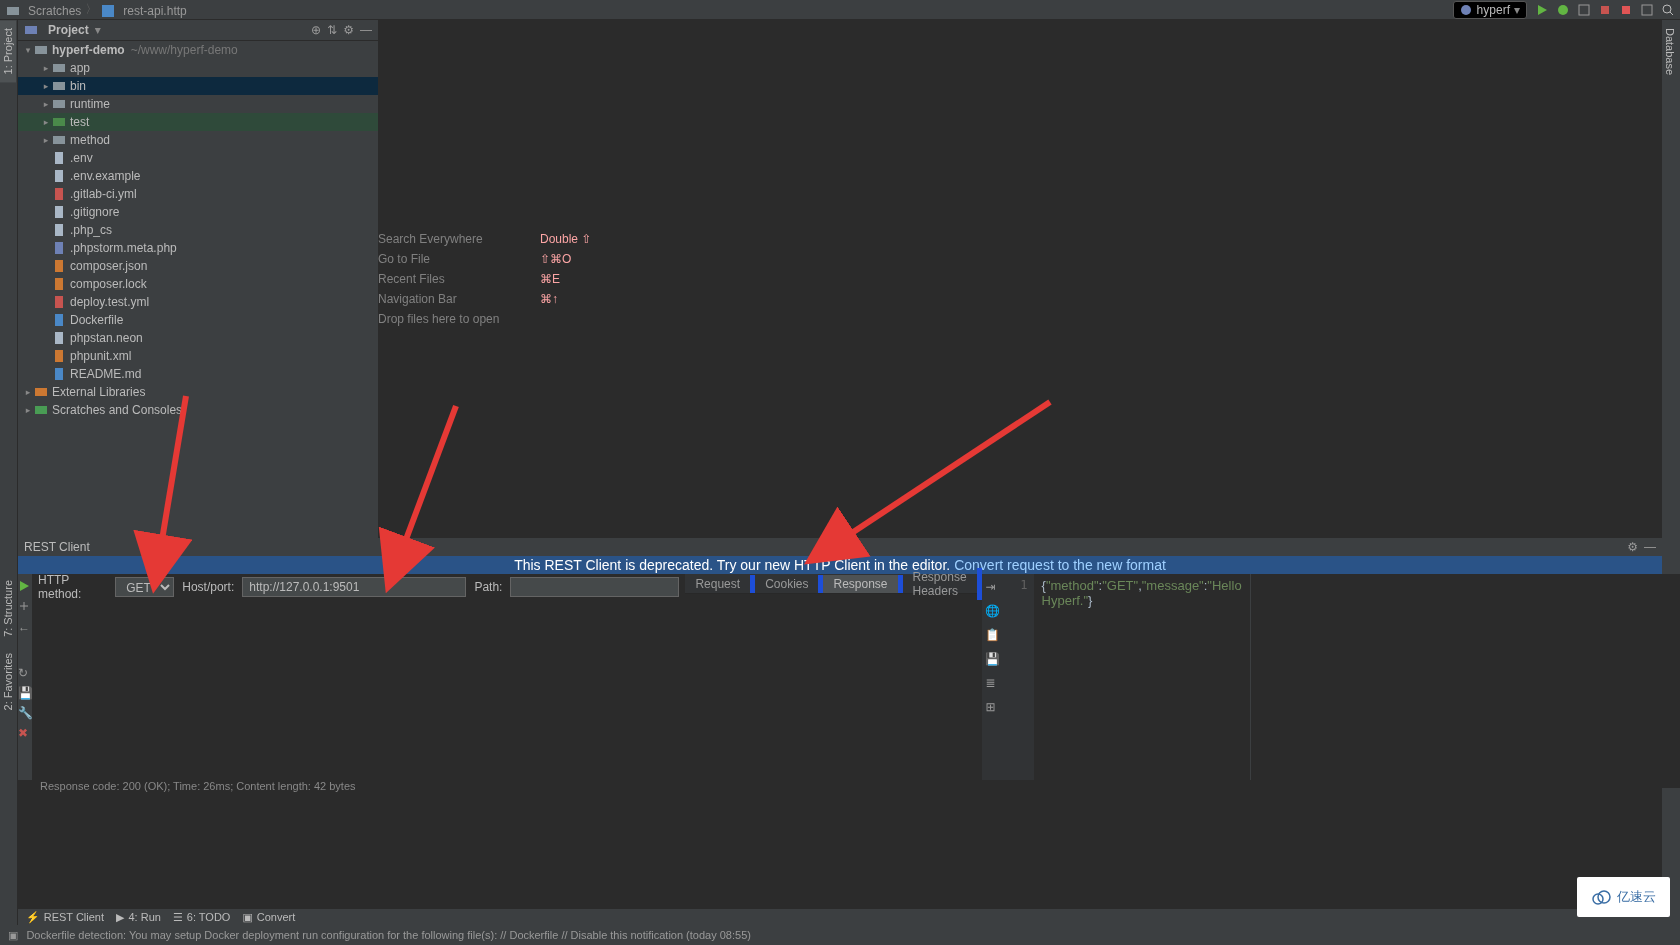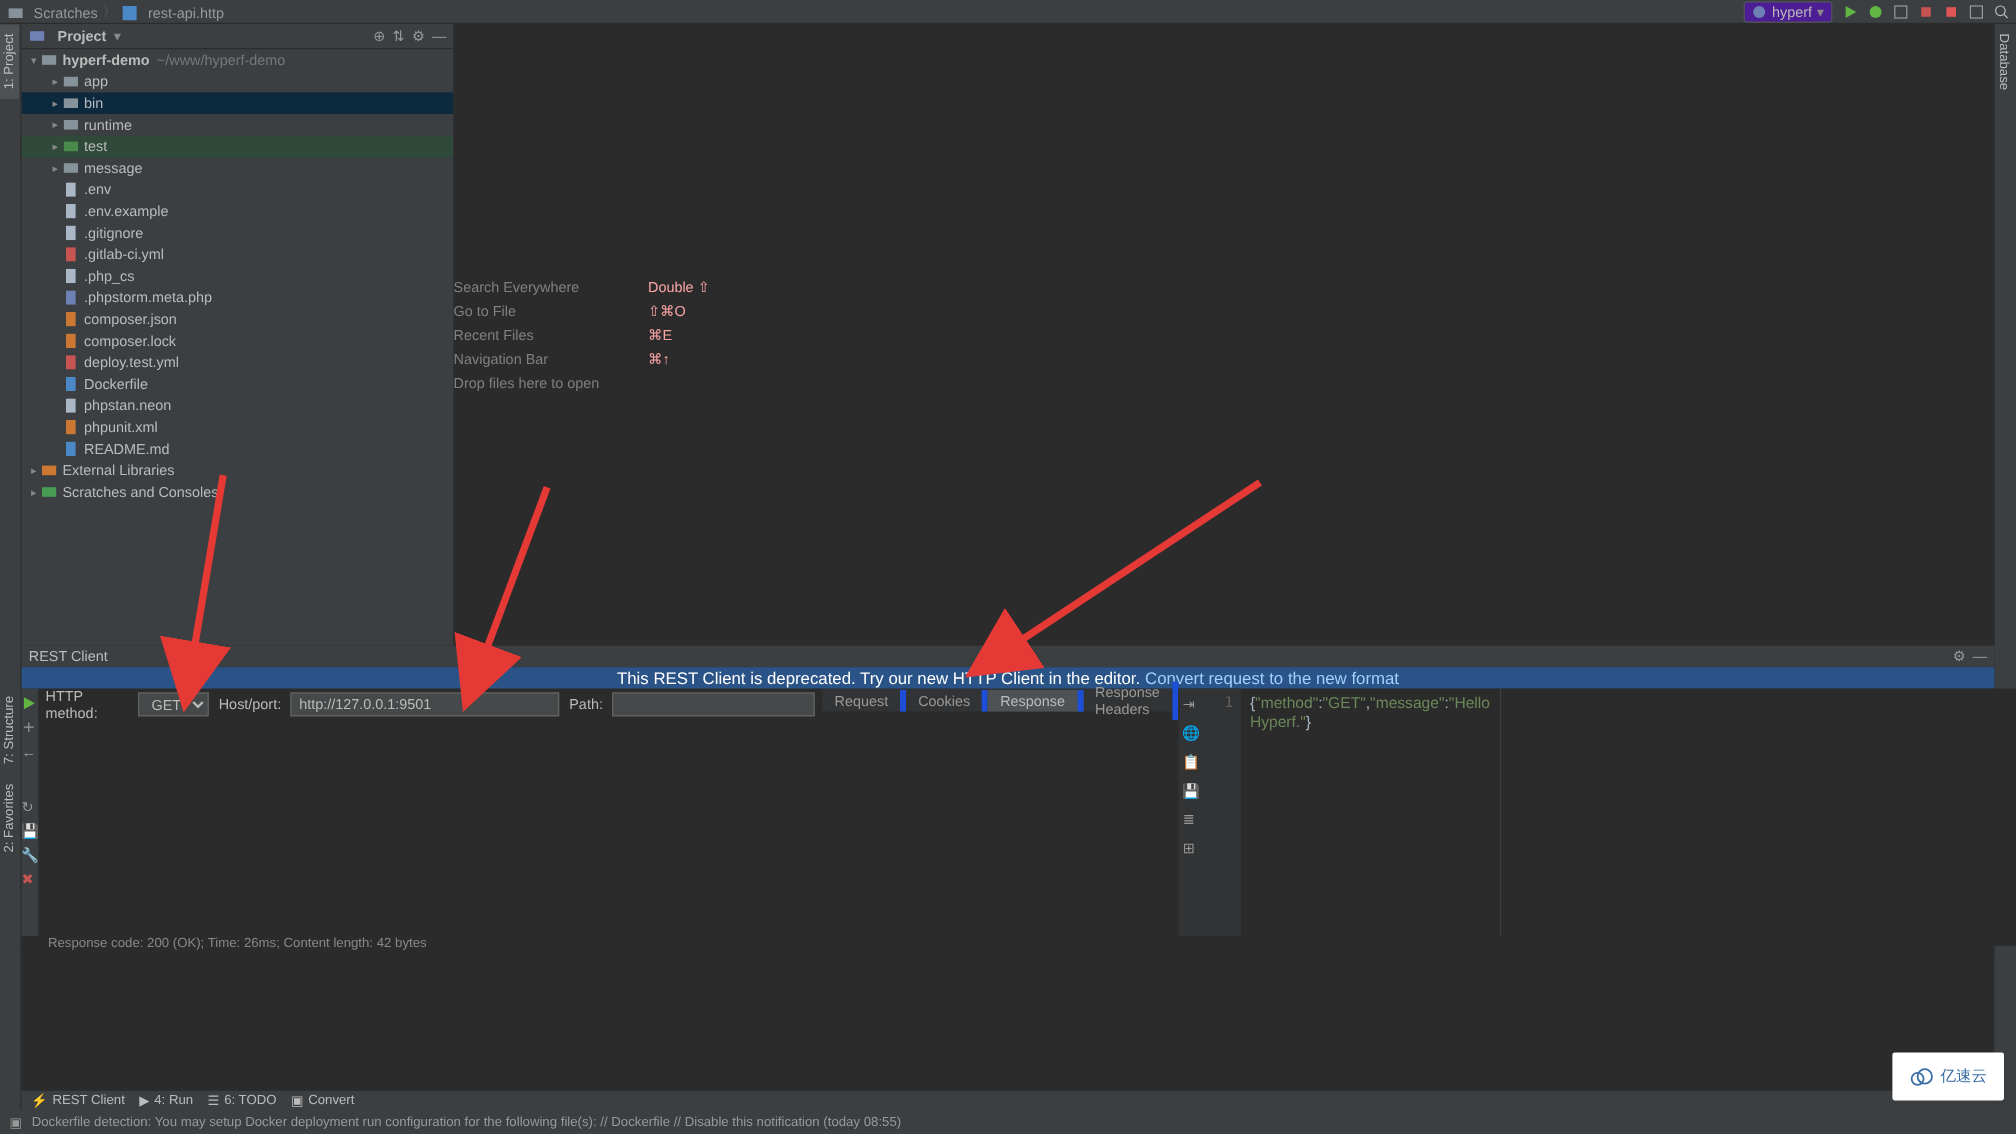--- a/index.html
+++ b/index.html
@@ -3,21 +3,21 @@
 <meta charset="utf-8">
 <style>
 * { margin:0; padding:0; box-sizing:border-box; font-family:-apple-system,BlinkMacSystemFont,"Segoe UI",sans-serif; }
 body { background:#2b2b2b; color:#bbb; font-size:12px; width:1680px; height:945px; overflow:hidden; position:relative; }
 
 
 .topbar { height:20px; background:#3c3f41; display:flex; align-items:center; justify-content:space-between; padding:0 6px; border-bottom:1px solid #2b2b2b; }
 .breadcrumb { display:flex; align-items:flex-end; gap:4px; color:#999; }
 .breadcrumb span { display:flex; align-items:center; gap:4px; }
 .top-right { display:flex; align-items:center; gap:8px; }
-.run-config { background:#4c1d95; border:1px solid #555; border-radius:3px; padding:1px 6px; display:flex; align-items:center; gap:4px; }
+.run-config { background:#000000; border:1px solid #555; border-radius:3px; padding:1px 6px; display:flex; align-items:center; gap:4px; }
 .top-icon { width:13px; height:13px; display:inline-flex; align-items:center; justify-content:center; }
 
 
 .proj-header { position:absolute; left:18px; top:20px; width:360px; height:21px; background:#3c3f41; display:flex; align-items:center; padding:0 6px; border-bottom:1px solid #2b2b2b; gap:6px; }
 .proj-header .title { font-weight:600; color:#bbb; }
 .proj-header .spacer { flex:1; }
 .proj-header .tool-icon { color:#999; cursor:pointer; }
 
 
 .sidebar-left { position:absolute; left:0; top:20px; width:18px; bottom:20px; background:#3c3f41; border-right:1px solid #2b2b2b; }
@@ -235,53 +235,53 @@
       </span>
       <span>test</span>
     </div>
   <div class="tree-row" style="padding-left:22px">
       <span class="arrow closed"></span>
       <span class="tree-icn folder">
         <svg width="12" height="12">
           <rect y="2" width="12" height="8" fill="#87939a"></rect>
         </svg>
       </span>
-      <span>message</span>
+      <span>method</span>
     </div>
   <div class="tree-row" style="padding-left:34px">
       <span class="tree-icn">
         <svg width="12" height="12">
           <rect x="2" width="8" height="12" fill="#a9b7c6"></rect>
         </svg>
       </span>
       <span>.env</span>
     </div>
   <div class="tree-row" style="padding-left:34px">
       <span class="tree-icn">
         <svg width="12" height="12">
           <rect x="2" width="8" height="12" fill="#a9b7c6"></rect>
         </svg>
       </span>
       <span>.env.example</span>
     </div>
   <div class="tree-row" style="padding-left:34px">
       <span class="tree-icn">
         <svg width="12" height="12">
+          <rect x="2" width="8" height="12" fill="#c75450"></rect>
+        </svg>
+      </span>
+      <span>.gitlab-ci.yml</span>
+    </div>
+  <div class="tree-row" style="padding-left:34px">
+      <span class="tree-icn">
+        <svg width="12" height="12">
           <rect x="2" width="8" height="12" fill="#a9b7c6"></rect>
         </svg>
       </span>
       <span>.gitignore</span>
-    </div>
-  <div class="tree-row" style="padding-left:34px">
-      <span class="tree-icn">
-        <svg width="12" height="12">
-          <rect x="2" width="8" height="12" fill="#c75450"></rect>
-        </svg>
-      </span>
-      <span>.gitlab-ci.yml</span>
     </div>
   <div class="tree-row" style="padding-left:34px">
       <span class="tree-icn">
         <svg width="12" height="12">
           <rect x="2" width="8" height="12" fill="#a9b7c6"></rect>
         </svg>
       </span>
       <span>.php_cs</span>
     </div>
   <div class="tree-row" style="padding-left:34px">

